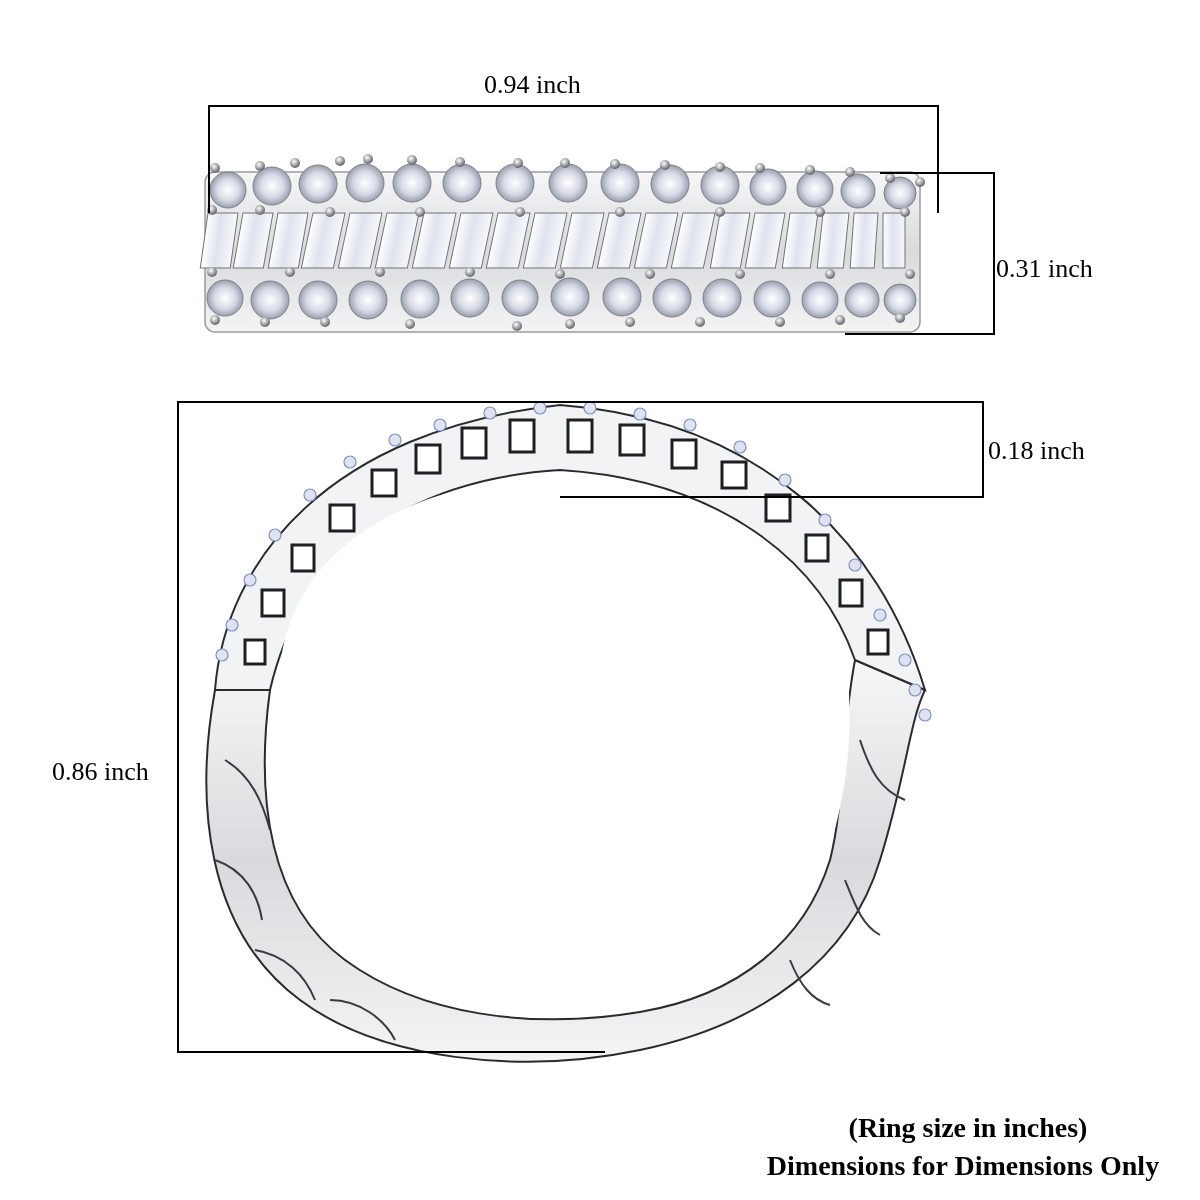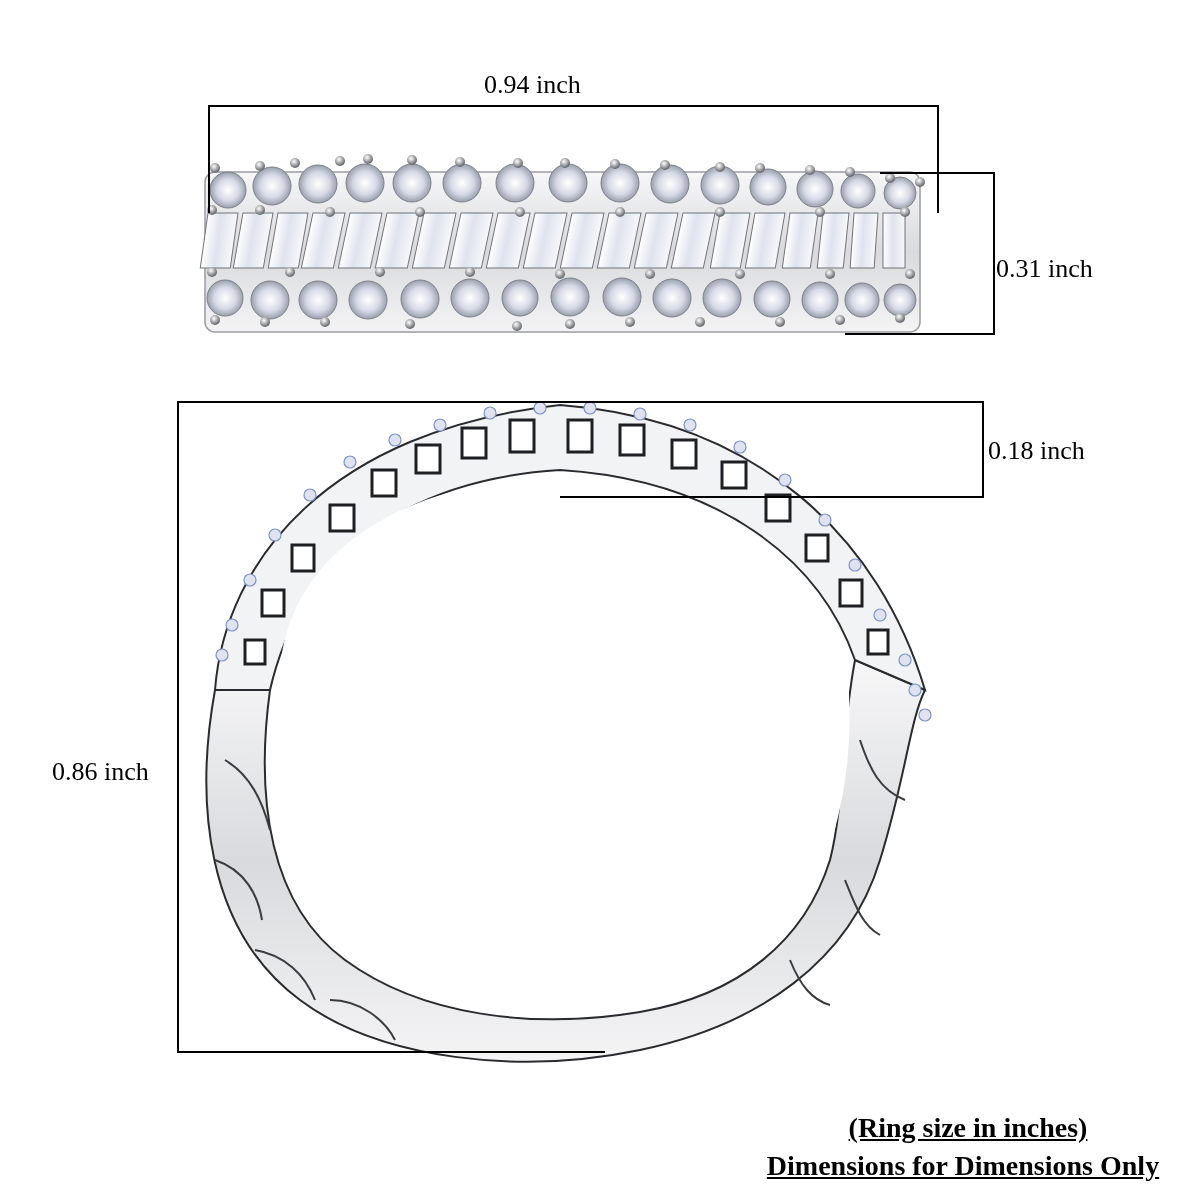--- a/index.html
+++ b/index.html
@@ -1,19 +1,19 @@
 <!DOCTYPE html>
 <html><head>
 <meta charset="utf-8">
 <style>
   html, body { margin: 0; padding: 0; background: #ffffff; }
   body { width: 1200px; height: 1200px; position: relative; overflow: hidden;
          font-family: "Liberation Serif", "DejaVu Serif", serif; color: #000; }
   .dim-label { position: absolute; font-size: 26px; line-height: 1; white-space: nowrap; color: #000; }
-  .caption { position: absolute; font-weight: bold; font-size: 28px; line-height: 1; white-space: nowrap; text-align: center; color: #000; text-decoration: underline; }
+  .caption { position: absolute; font-weight: bold; font-size: 28px; line-height: 1; white-space: nowrap; text-align: center; color: #000; }
   svg { position: absolute; left: 0; top: 0; }
 </style>
 </head>
 <body>
 
 <svg width="1200" height="1200" viewBox="0 0 1200 1200">
   <defs>
     <linearGradient id="metal" x1="0" y1="0" x2="0" y2="1">
       <stop offset="0" stop-color="#f7f7f8"></stop>
       <stop offset="0.5" stop-color="#d9dadd"></stop>

